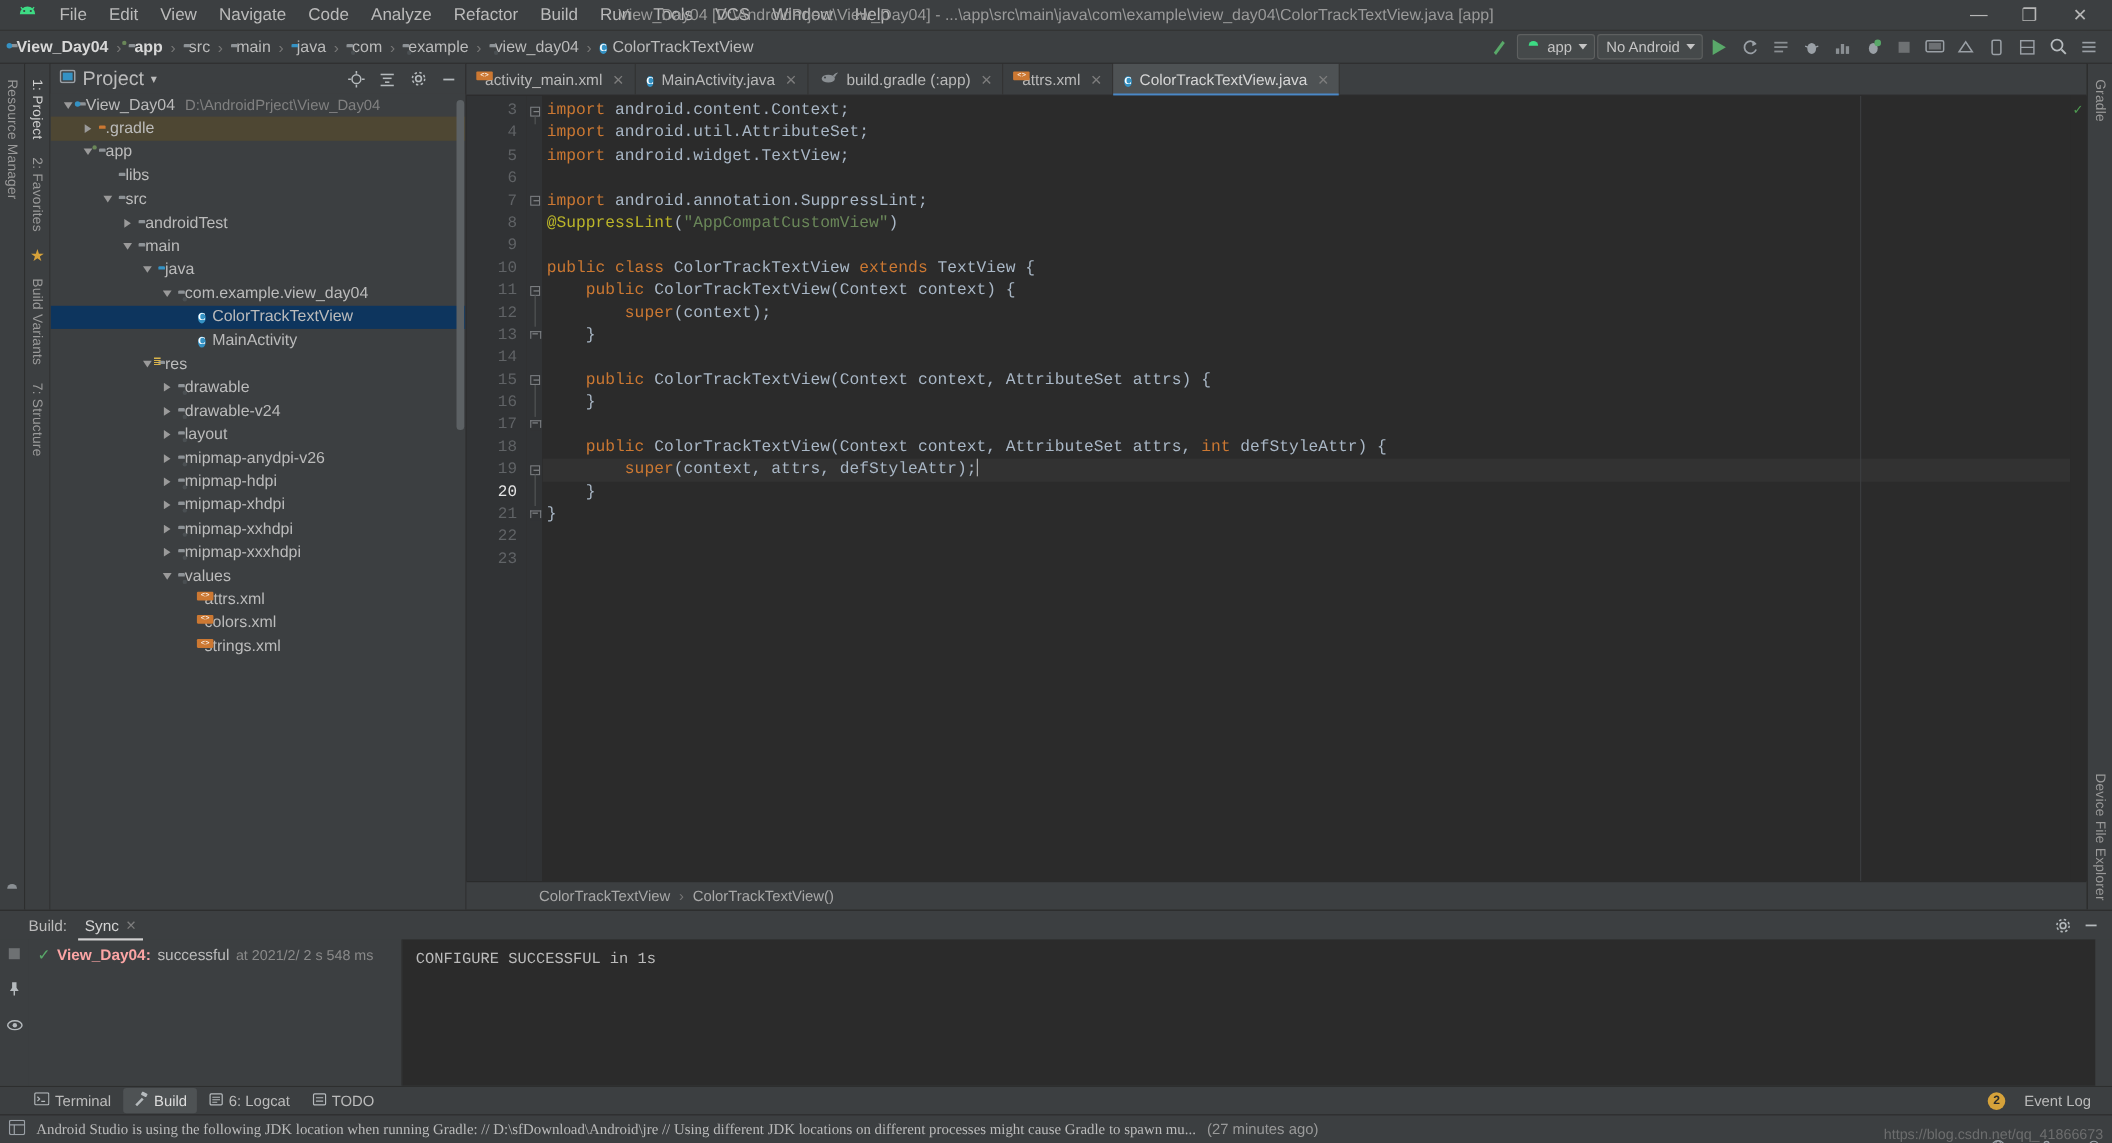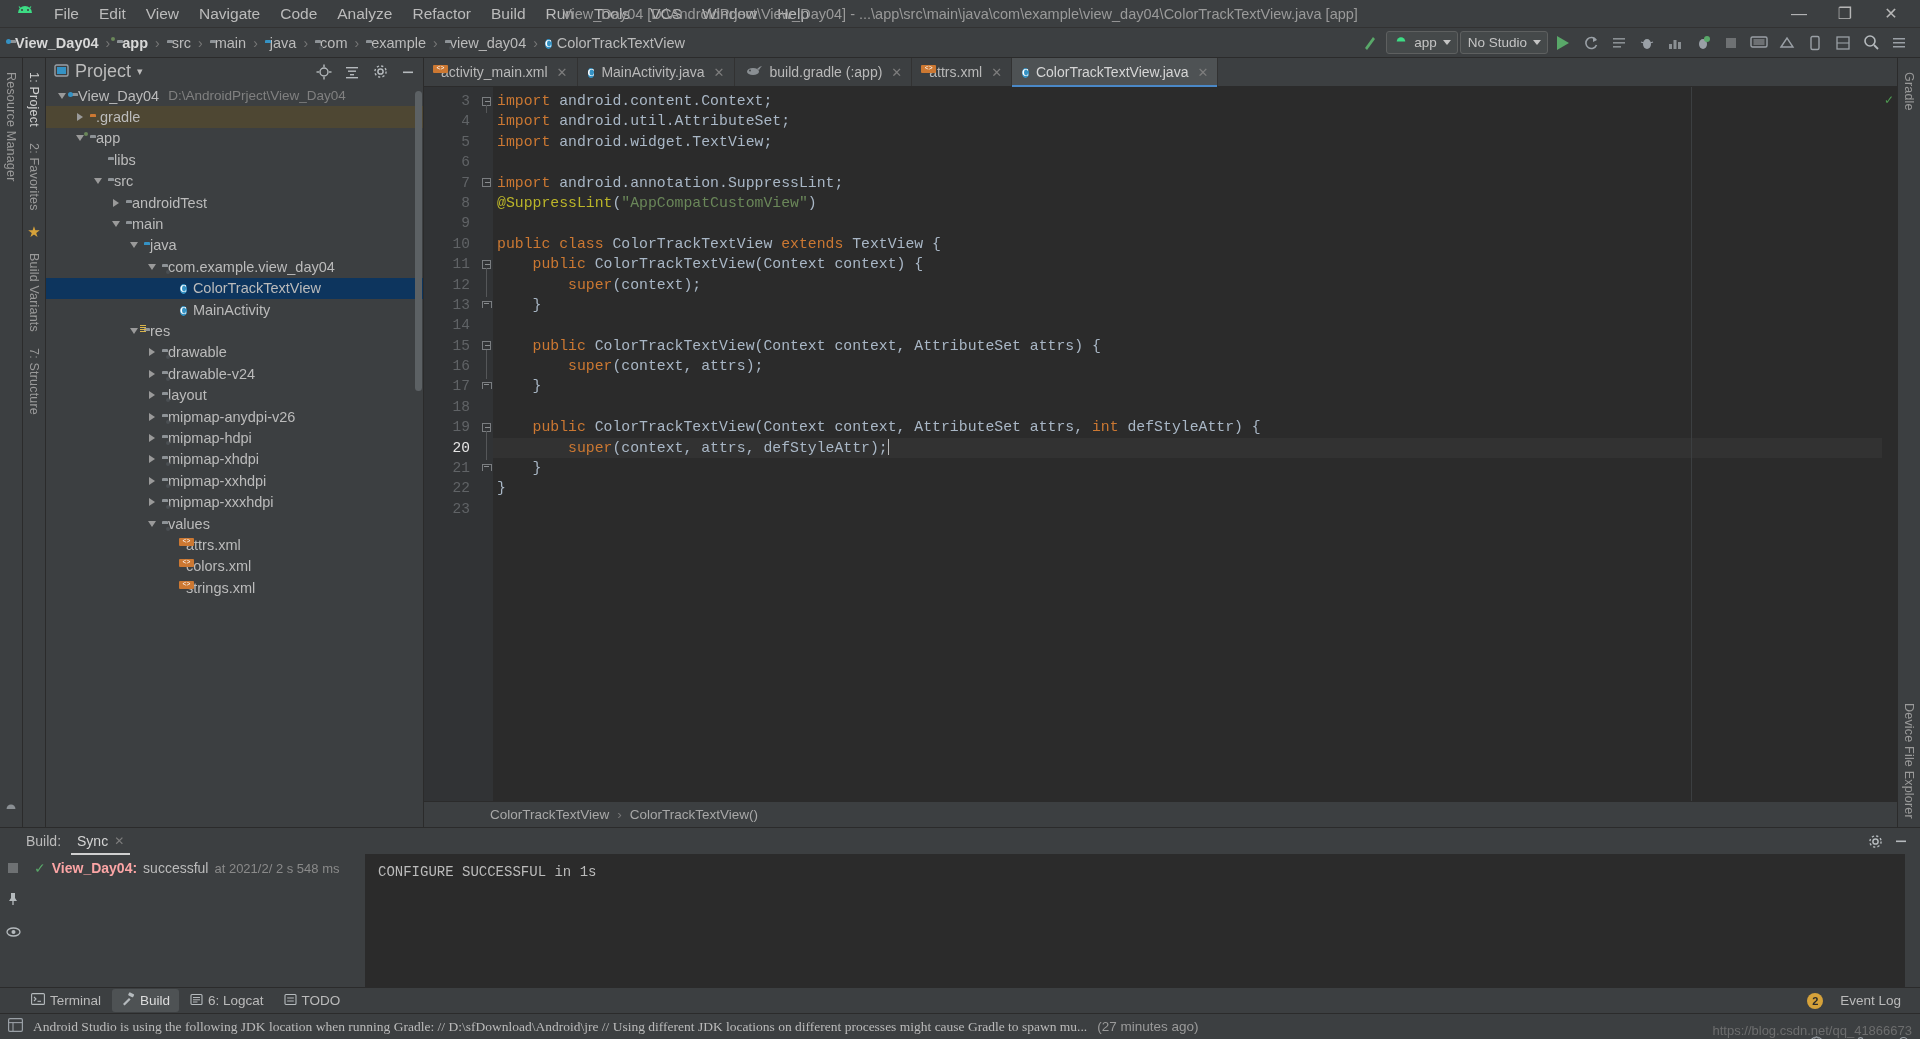--- a/index.html
+++ b/index.html
@@ -271,21 +271,21 @@
       <div class="combo">
         <span class="ico">
           <svg width="14" height="11" viewBox="0 0 22 18">
               <path d="M4 9 a7 7 0 0 1 14 0 z" fill="#3ddc84"></path>
             </svg>
         </span>
         <span>app</span>
         <span class="caret"></span>
       </div>
       <div class="combo">
-        <span>No Studio</span>
+        <span>No Android</span>
         <span class="caret"></span>
       </div>
       <div class="tb-btn">
           <span class="play-tri"></span>
         </div>
       <div class="tb-btn">
         <svg width="16" height="16" viewBox="0 0 16 16">
             <path d="M13 5 A5.5 5.5 0 1 0 13.5 10" stroke="#9aa0a6" stroke-width="1.6" fill="none"></path>
             <path d="M10 2 L14 5 L10 7 Z" fill="#9aa0a6"></path>
           </svg>
@@ -689,21 +689,20 @@
             <div class="cline">&nbsp;</div>
             <div class="cline"><span class="kw">import </span>android.annotation.SuppressLint;</div>
             <div class="cline"><span class="ann">@SuppressLint</span>(<span class="str">"AppCompatCustomView"</span>)</div>
             <div class="cline">&nbsp;</div>
             <div class="cline"><span class="kw">public class </span>ColorTrackTextView <span class="kw">extends </span>TextView {</div>
             <div class="cline"><span class="kw">    public </span>ColorTrackTextView(Context context) {</div>
             <div class="cline"><span class="kw">        super</span>(context);</div>
             <div class="cline">    }</div>
             <div class="cline">&nbsp;</div>
             <div class="cline"><span class="kw">    public </span>ColorTrackTextView(Context context, AttributeSet attrs) {</div>
-            <div class="cline"><span class="kw">        super</span>(context, attrs);</div>
             <div class="cline">    }</div>
             <div class="cline">&nbsp;</div>
             <div class="cline"><span class="kw">    public </span>ColorTrackTextView(Context context, AttributeSet attrs, <span class="kw">int </span>defStyleAttr) {</div>
             <div class="cline cur"><span class="kw">        super</span>(context, attrs, defStyleAttr);<span class="caret-bar"></span></div>
             <div class="cline">    }</div>
             <div class="cline">}</div>
             <div class="cline">&nbsp;</div>
           </div>
         <div class="errstripe">
           <div class="err-check">✓</div>

